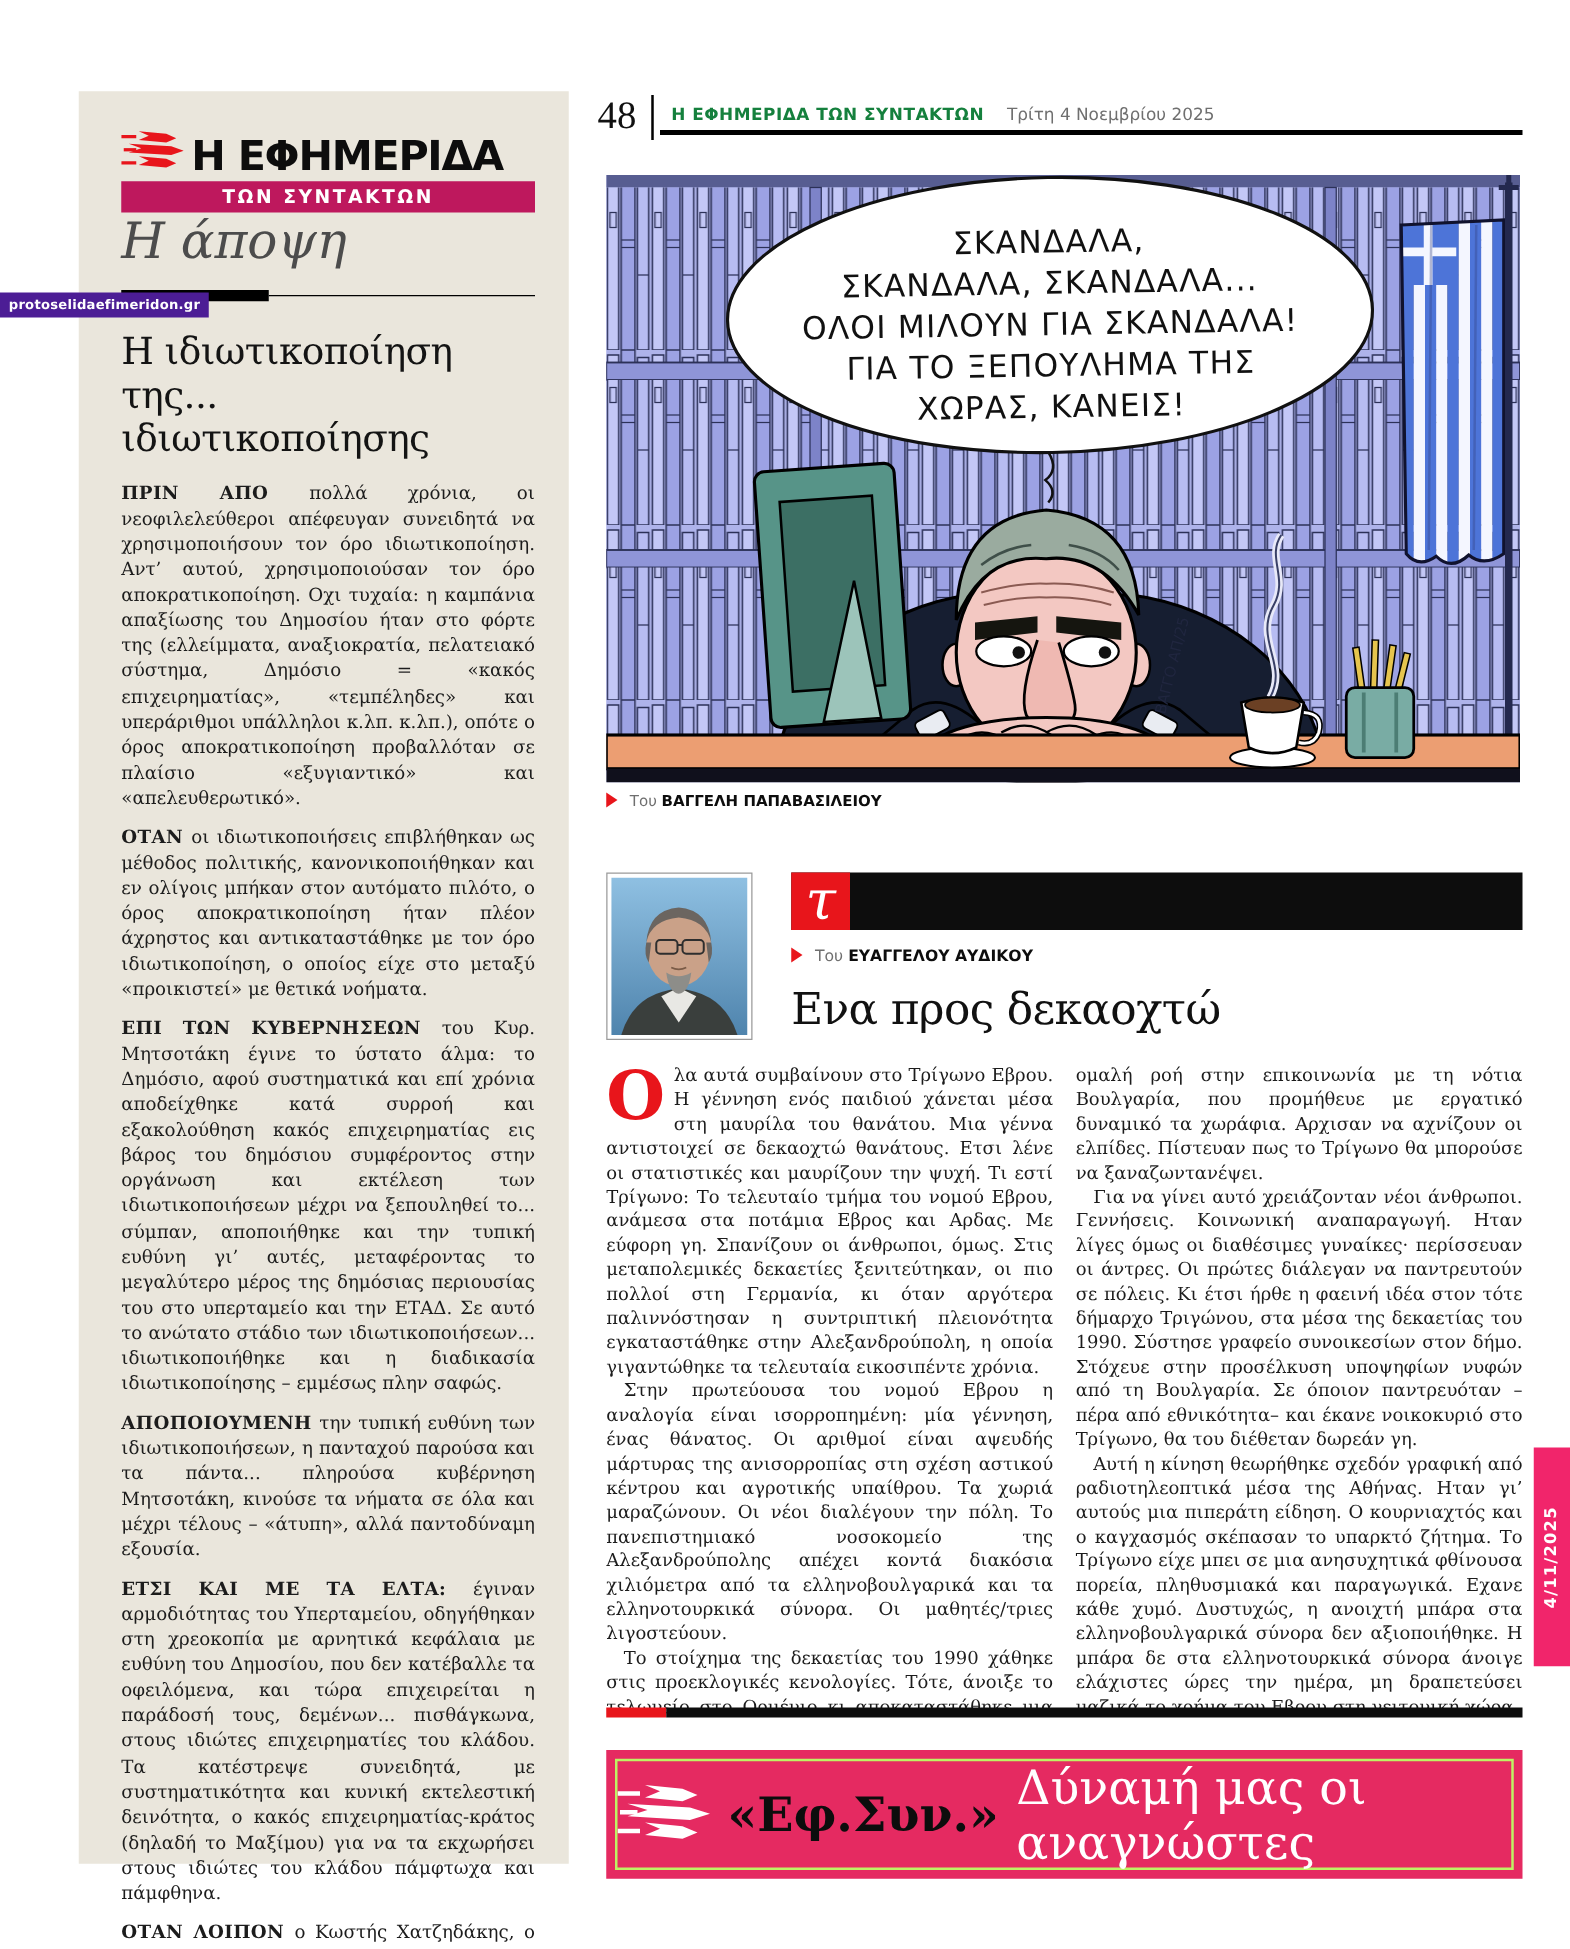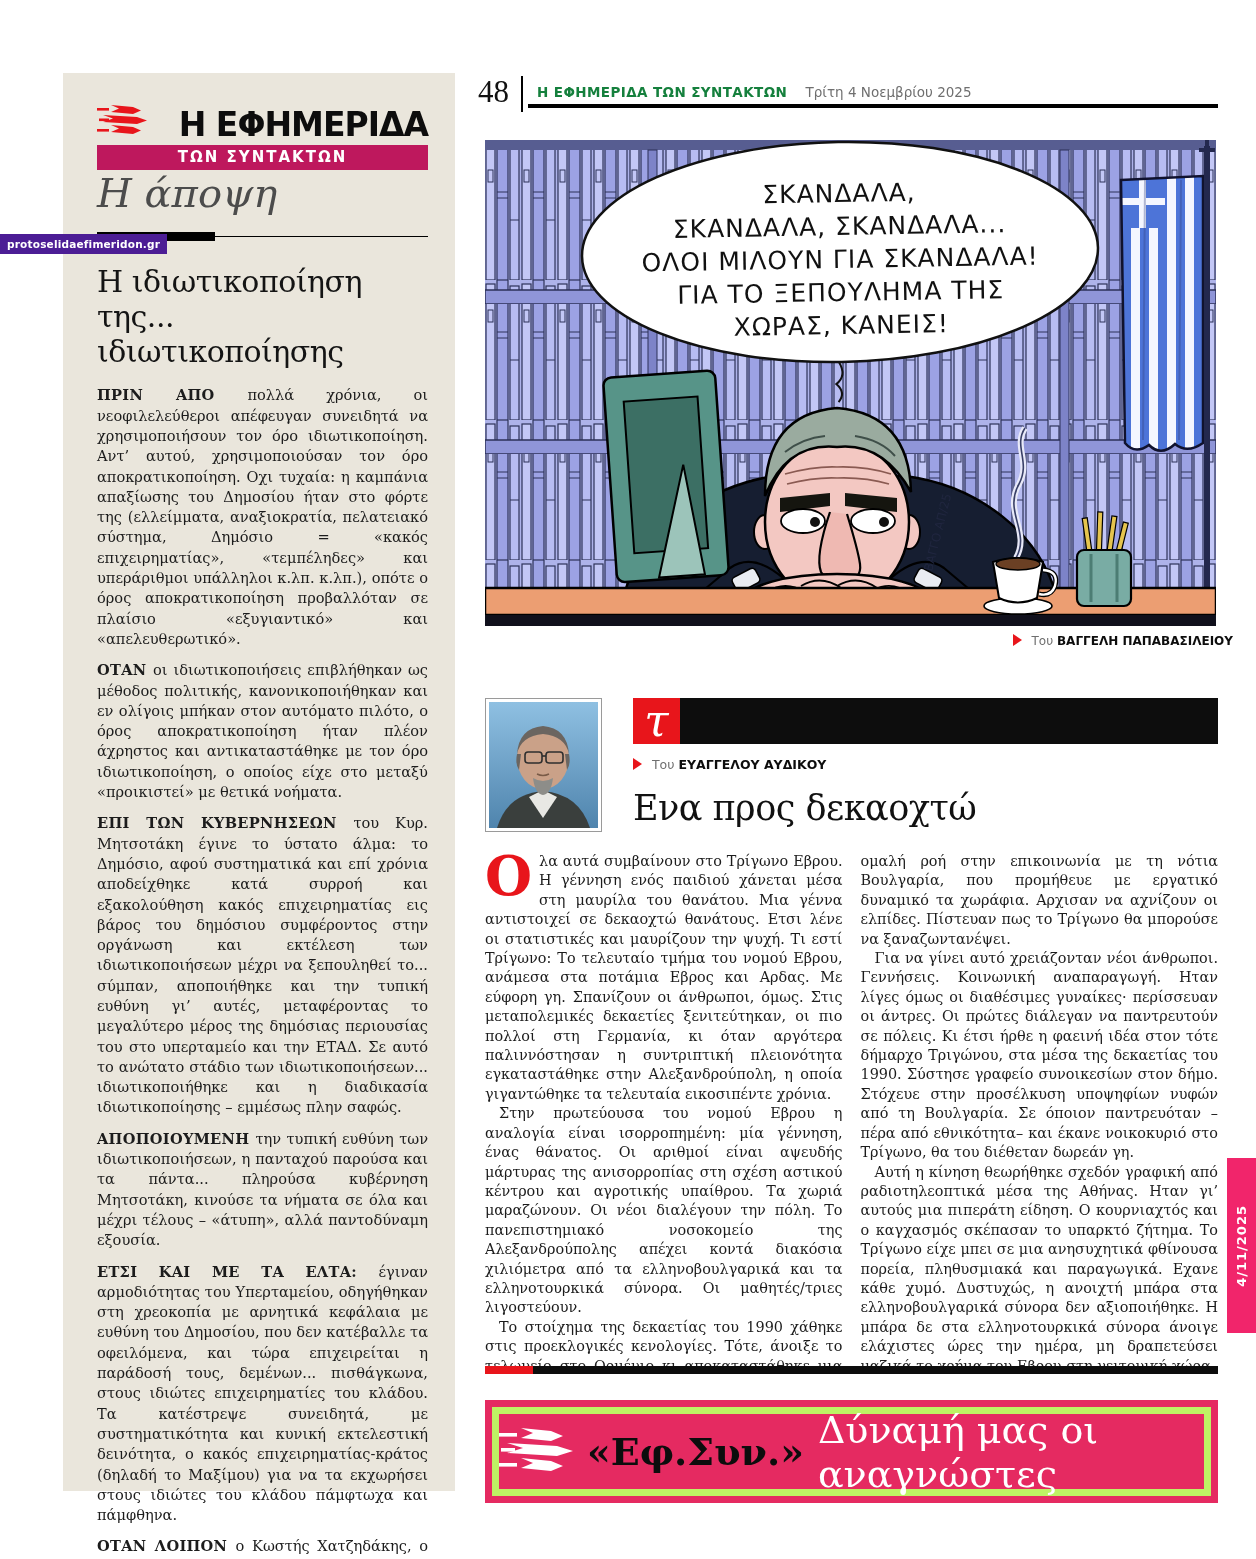--- a/index.html
+++ b/index.html
@@ -1,21 +1,21 @@
 <!DOCTYPE html>
 <html lang="el"><head>
 <meta charset="utf-8">
 <style>
   html,body{margin:0;padding:0;background:#fff;}
   .page{position:relative;width:1256px;height:1559px;background:#fff;overflow:hidden;
         font-family:"DejaVu Sans",sans-serif;color:#1e1e1e;}
   
   .op-panel{position:absolute;left:63px;top:73px;width:392px;height:1418px;background:#eae6dc;
             box-sizing:border-box;padding:30px 27px 0 34px;}
-  .masthead-row{display:flex;align-items:flex-end;gap:6px;justify-content:space-between;}
+  .masthead-row{display:flex;align-items:flex-end;gap:6px;}
   .masthead-title{font-weight:800;font-size:33px;letter-spacing:-1px;color:#0d0d0d;line-height:1;}
   .masthead-bar{margin-top:4px;background:#be185d;color:#fff;text-align:center;
                 font-weight:bold;font-size:15px;letter-spacing:2px;padding:3px 0 4px;}
   .section-name{font-family:"DejaVu Serif",serif;font-style:italic;
                 font-size:40px;color:#4c4c4c;}
   .rule{display:flex;align-items:center;margin-top:16px;}
   .rule-solid{width:118px;height:9px;background:#000;}
   .rule-thin{flex:1;height:1px;background:#000;}
   .op-title{margin-top:24px;font-family:"DejaVu Serif",serif;font-size:30px;line-height:1.16;
             color:#141414;letter-spacing:-0.5px;}
@@ -30,21 +30,21 @@
   
   .pageno{position:absolute;left:478px;top:74px;font-family:Liberation Serif, serif;font-size:31px;color:#111;}
   .pageno-bar{position:absolute;left:521px;top:76px;width:2px;height:36px;background:#000;}
   .phead{position:absolute;left:537px;top:84px;font-size:13.5px;white-space:nowrap;}
   .phead .pname{font-weight:bold;color:#15803d;letter-spacing:0.4px;}
   .phead .pdate{color:#6f6f6f;margin-left:14px;}
   .phead-rule{position:absolute;left:528px;top:104px;width:690px;height:4px;background:#000;}
   
   .cartoon{position:absolute;left:485px;top:140px;width:626px;height:486px;}
   .cartoon svg{display:block;}
-  .credit{position:absolute;left:502px;top:634px;width:731px;text-align:right;font-size:12px;color:#6f6f6f;}
+  .credit{position:absolute;left:485px;top:634px;width:731px;font-size:12px;color:#6f6f6f;}
   .credit b{color:#0d0d0d;}
   .tri{display:inline-block;width:0;height:0;border-top:6px solid transparent;
        border-bottom:6px solid transparent;border-left:9px solid #e8151b;
        margin-right:6px;vertical-align:-1px;}
   
   .author-photo{position:absolute;left:485px;top:698px;width:117px;height:134px;background:#fff;
                 border:1px solid #9a9a9a;box-sizing:border-box;padding:3px;}
   .kicker{position:absolute;left:633px;top:698px;width:585px;height:46px;background:#0d0d0d;
           display:flex;align-items:stretch;}
   .kicker-sq{width:47px;background:#e8151b;color:#fff;font-family:"DejaVu Serif",serif;
@@ -61,21 +61,21 @@
        text-align:justify;color:#1c1c1c;}
   .art p{margin:0;text-indent:14px;}
   .art p.first{text-indent:0;}
   .dropcap{float:left;font-family:"DejaVu Serif",serif;font-weight:bold;color:#e8151b;
            font-size:54px;line-height:44px;margin:2px 7px 0 0;}
   
   .divider{position:absolute;left:485px;top:1366px;width:733px;height:8px;display:flex;}
   .divider .d-red{width:48px;background:#e8151b;}
   .divider .d-black{flex:1;background:#0d0d0d;}
   .banner{position:absolute;left:485px;top:1400px;width:733px;height:103px;background:#e52a61;}
-  .banner-inner{position:absolute;inset:7px;border:7px solid #bef264;display:flex;
+  .banner-inner{position:absolute;inset:7px;border:2px solid #bef264;display:flex;
                 align-items:center;justify-content:center;gap:14px;}
   .banner-brand{font-family:"DejaVu Serif",serif;font-weight:bold;font-size:38px;color:#0d0d0d;}
   .banner-slogan{font-family:"DejaVu Serif",serif;font-size:38px;color:#fff;}
   .side-tab{position:absolute;left:1227px;top:1158px;width:29px;height:175px;background:#f1256b;
             display:flex;align-items:center;justify-content:center;}
   .side-tab span{writing-mode:vertical-rl;transform:rotate(180deg);color:#fff;
                  font-weight:bold;font-size:13px;letter-spacing:1px;}
 </style>
 </head>
 <body>

